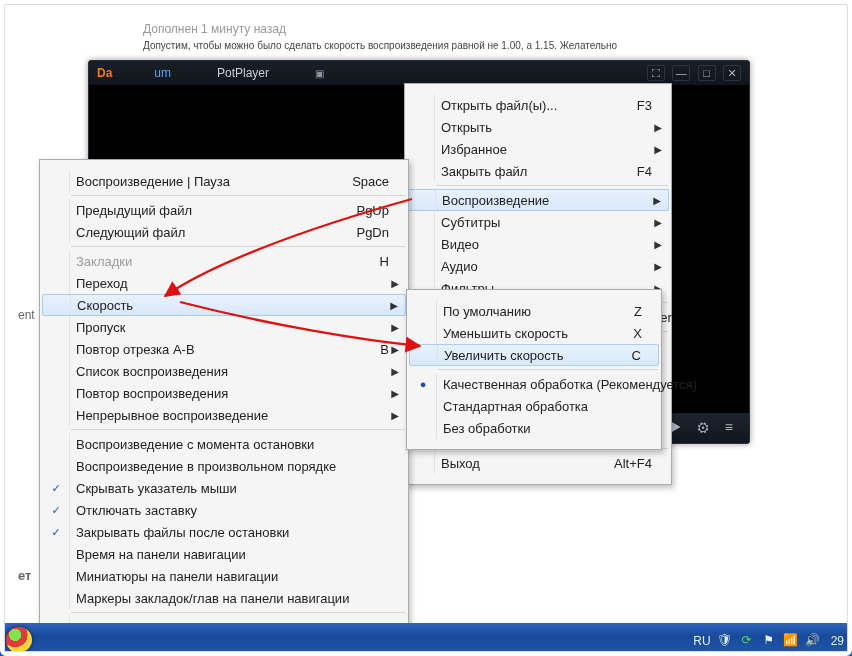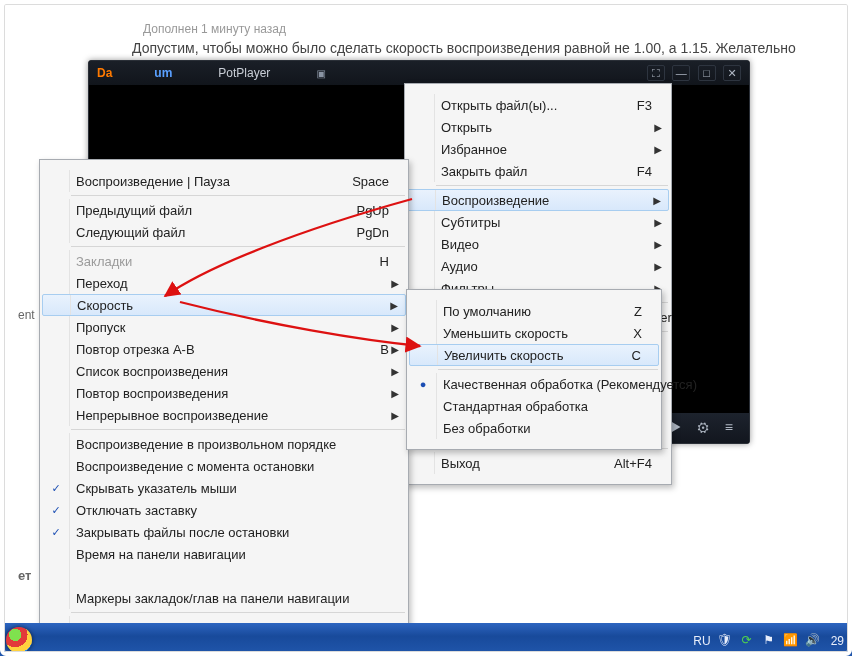--- a/index.html
+++ b/index.html
@@ -5,21 +5,21 @@
   html,body{margin:0;padding:0;font-family:"Segoe UI",Tahoma,Arial,sans-serif;font-size:13px;color:#222;}
   body{background:#fff;width:852px;height:656px;overflow:hidden;position:relative;}
   .page{position:relative;width:852px;height:656px;background:#fff;}
   
   .bg-text{position:absolute;color:#444;}
   .bg-muted{color:#999;}
   
   .player{position:absolute;left:88px;top:60px;width:660px;height:382px;background:#0b0b0b;border:1px solid #2a2f37;border-radius:3px;box-shadow:0 0 6px rgba(0,0,0,.4);}
   .player-title{height:24px;background:linear-gradient(#1a1f27,#11151b);display:flex;align-items:center;padding:0 8px;color:#c9ced6;font-size:12px;gap:40px;}
   .player-title .logo{font-weight:bold;color:#ff7a00;margin-right:2px;}
-  .player-title .logo2{font-weight:bold;color:#5aa0ff;margin-right:6px;}
+  .player-title .logo2{font-weight:normal;color:#5aa0ff;margin-right:6px;}
   .player-title .spacer{flex:1;}
   .titlebar-icons span{display:inline-block;width:16px;height:14px;margin-left:4px;color:#aeb6c2;font-size:11px;text-align:center;line-height:14px;border:1px solid #2e3540;border-radius:2px;cursor:pointer;}
   .player-video{position:absolute;left:0;right:0;top:24px;bottom:30px;background:#000;display:flex;align-items:center;justify-content:center;color:#fff;font-weight:bold;font-size:50px;letter-spacing:2px;font-family:Arial,sans-serif;}
   .player-controls{position:absolute;left:0;right:0;bottom:0;height:30px;background:linear-gradient(#1d232d,#12161e);}
   .player-controls .btn{position:absolute;right:10px;top:6px;color:#aeb6c2;font-size:14px;letter-spacing:6px;}
   
   .menu{position:absolute;background:#f5f5f5;border:1px solid #a7abb1;box-shadow:2px 3px 6px rgba(0,0,0,.25);padding:10px 1px;font-size:13px;}
   .menu .row{display:flex;align-items:center;height:22px;padding:0 6px 0 2px;white-space:nowrap;cursor:default;}
   .menu .row.hover{background:linear-gradient(#e9f2fd,#d8e8fb);border:1px solid #a7cdf0;border-radius:2px;margin:0 1px;padding:0 5px 0 1px;height:20px;}
   .menu .gutter{width:26px;min-width:26px;height:100%;display:flex;align-items:center;justify-content:center;margin-right:6px;border-right:1px solid #e3e3e3;color:#1a4db3;font-size:11px;}
@@ -38,21 +38,21 @@
   .tray .ic{width:16px;height:16px;display:inline-flex;align-items:center;justify-content:center;font-size:12px;}
   .clock{font-size:12px;margin-left:4px;}
   
   .frame{position:absolute;left:0;top:0;right:0;bottom:0;border:4px solid #fff;border-radius:6px;box-shadow:inset 0 0 0 1px #dcdcdc;pointer-events:none;}
 </style>
 </head>
 <body>
 <div class="page">
 
 <div class="bg-text bg-muted" style="left:143px;top:22px;font-size:12px;">Дополнен 1 минуту назад</div>
-<div class="bg-text" style="left:132px;top:40px;font-size:14px;">Допустим, чтобы можно было сделать скорость воспроизведения равной не 1.00, а 1.15. Желательно</div>
+<div class="bg-text" style="left:143px;top:40px;font-size:10px;">Допустим, чтобы можно было сделать скорость воспроизведения равной не 1.00, а 1.15. Желательно</div>
 <div class="bg-text" style="left:18px;top:308px;font-size:12px;color:#666;">ent</div>
 <div class="bg-text" style="left:18px;top:568px;font-size:13px;color:#666;font-weight:bold;">ет</div>
 
 <div class="player">
   <div class="player-title">
     <span class="logo">Da</span>
         <span class="logo2">um</span>
     <span>PotPlayer</span>
     <span style="margin-left:6px;color:#8a94a3;font-size:10px;">▣</span>
     <span class="spacer"></span>
@@ -226,26 +226,26 @@
         <div class="sub">▶</div>
       </div>
       <div class="row">
         <div class="gutter"></div>
         <div class="label">Непрерывное воспроизведение</div>
         <div class="sub">▶</div>
       </div>
       <div class="sep"></div>
       <div class="row">
         <div class="gutter"></div>
+        <div class="label">Воспроизведение с момента остановки</div>
+        <div class="sub"></div>
+      </div>
+      <div class="row">
+        <div class="gutter"></div>
         <div class="label">Воспроизведение в произвольном порядке</div>
-        <div class="sub"></div>
-      </div>
-      <div class="row">
-        <div class="gutter"></div>
-        <div class="label">Воспроизведение с момента остановки</div>
         <div class="sub"></div>
       </div>
       <div class="row">
         <div class="gutter">✓</div>
         <div class="label">Скрывать указатель мыши</div>
         <div class="sub"></div>
       </div>
       <div class="row">
         <div class="gutter">✓</div>
         <div class="label">Отключать заставку</div>
@@ -256,20 +256,21 @@
         <div class="label">Закрывать файлы после остановки</div>
         <div class="sub"></div>
       </div>
       <div class="row">
         <div class="gutter"></div>
         <div class="label">Время на панели навигации</div>
         <div class="sub"></div>
       </div>
       <div class="row">
         <div class="gutter"></div>
+        <div class="label">Миниатюры на панели навигации</div>
         <div class="sub"></div>
       </div>
       <div class="row">
         <div class="gutter"></div>
         <div class="label">Маркеры закладок/глав на панели навигации</div>
         <div class="sub"></div>
       </div>
       <div class="sep"></div>
       <div class="row">
         <div class="gutter"></div>

